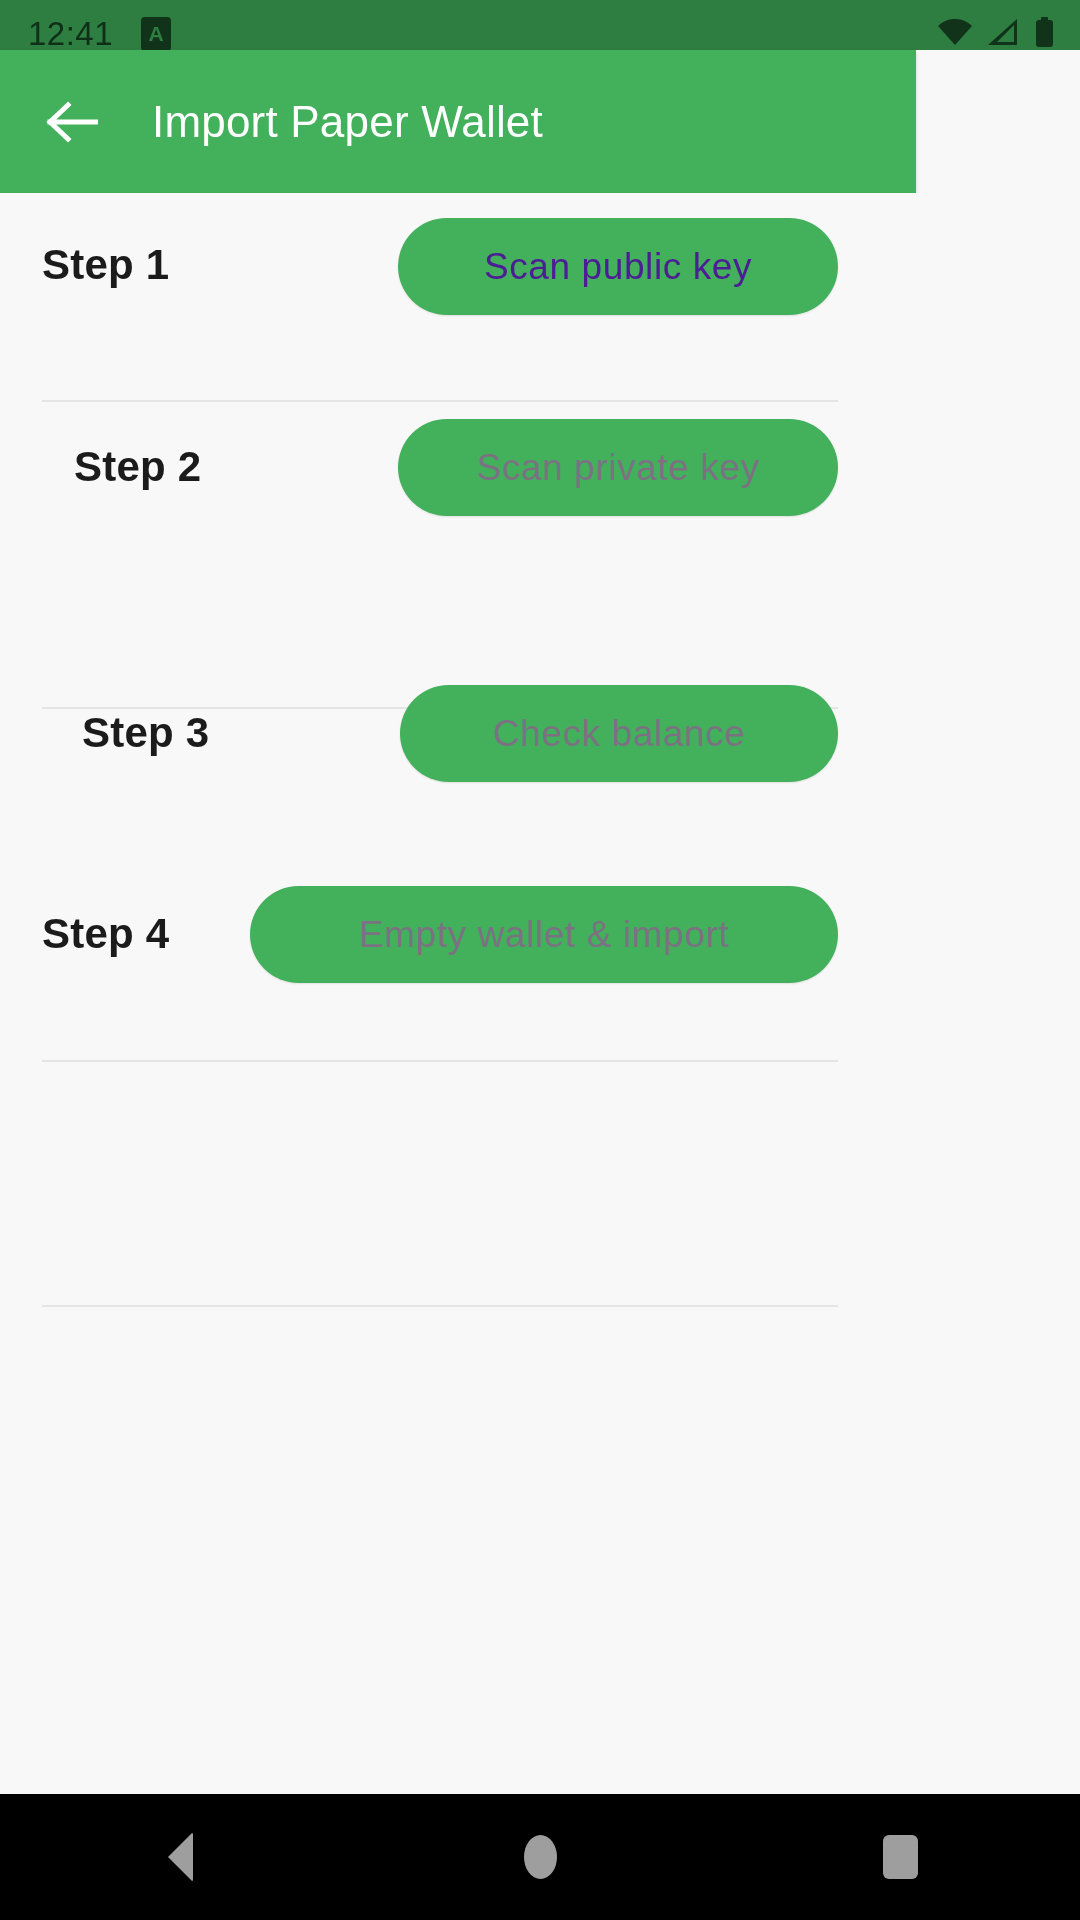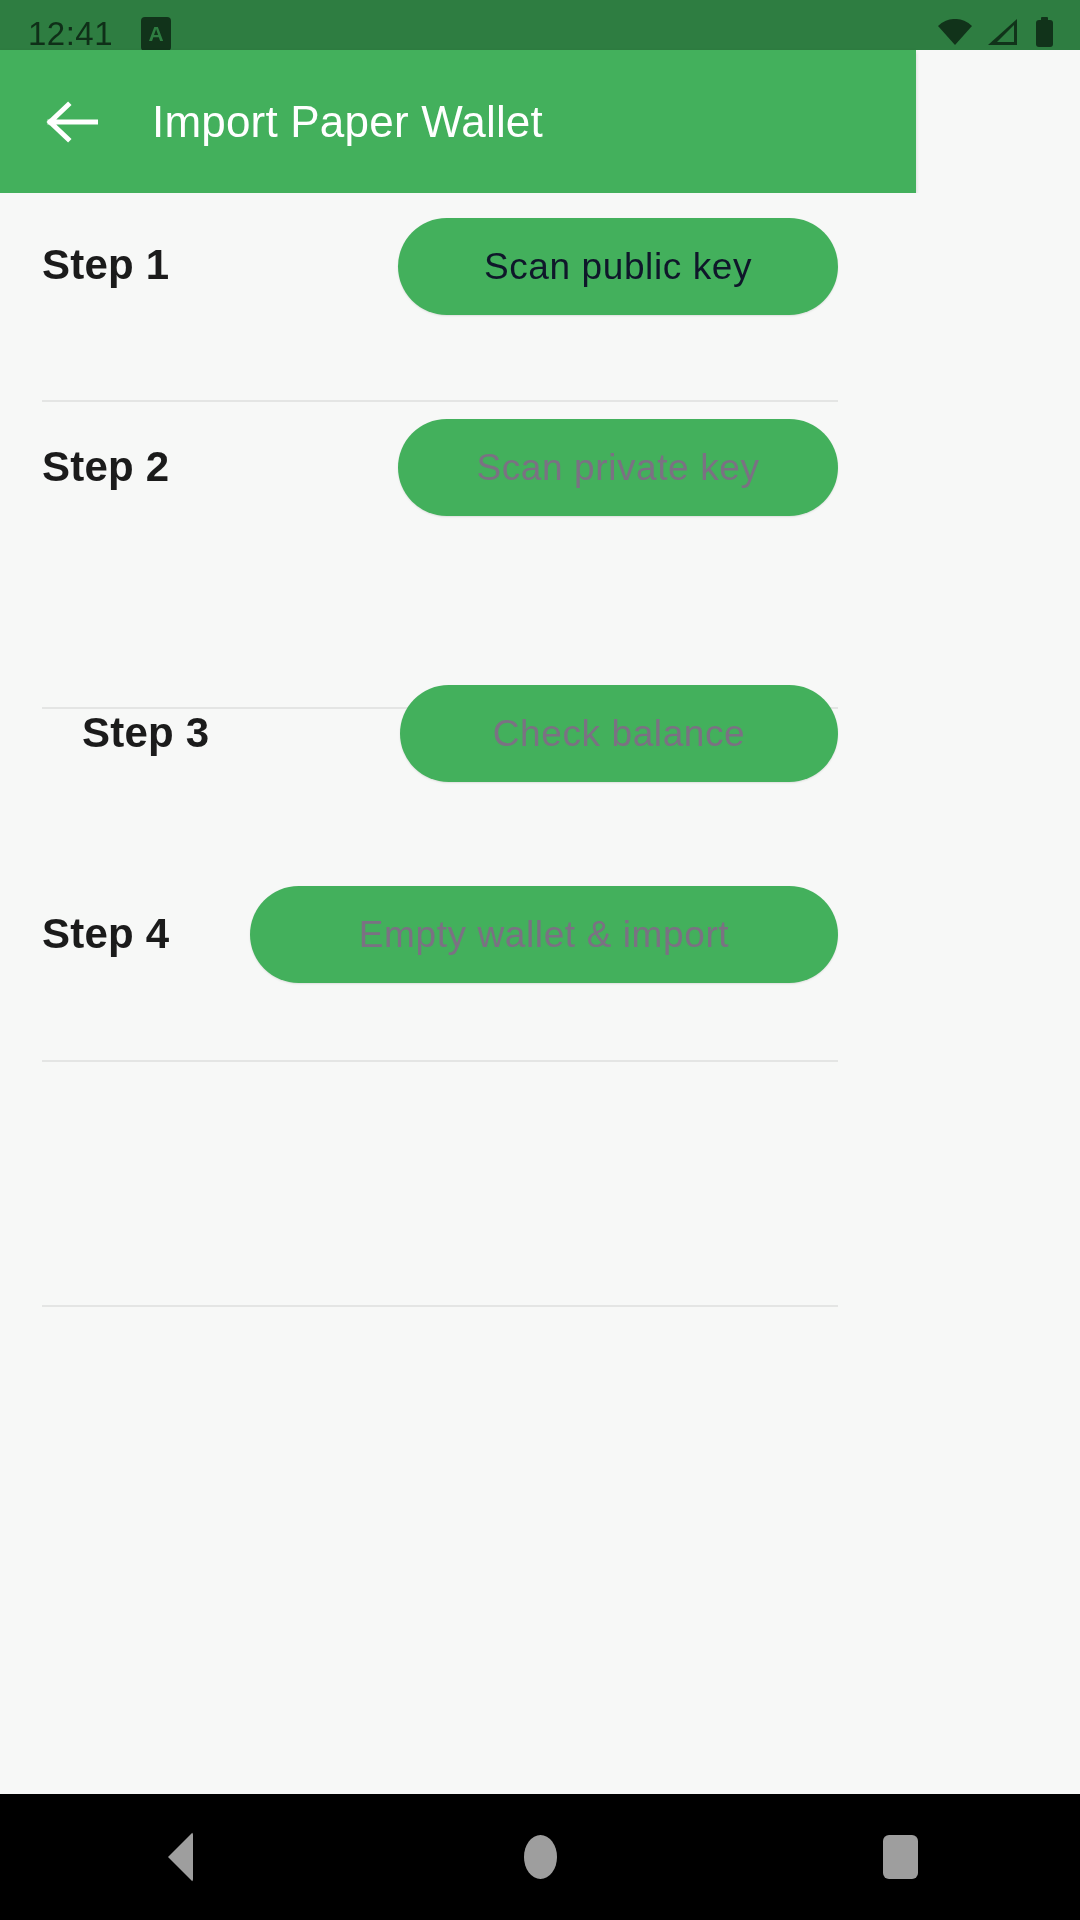--- a/index.html
+++ b/index.html
@@ -58,21 +58,21 @@
   }
   .step-label {
     position:absolute; left:42px;
     color:#1B1B1B; font-size:42px; font-weight:bold;
     letter-spacing:0.2px; white-space:nowrap;
   }
   .step-btn {
     position:absolute;
     background:#43B05C; border:none;
     border-radius:100px; height:97px;
-    color:#0f172a; font-size:37px;
+    color:#4c1d95; font-size:37px;
     font-family:"Liberation Sans", sans-serif;
     letter-spacing:0.6px;
     display:flex; align-items:center; justify-content:center;
     white-space:nowrap;
     box-shadow:0 1px 2px rgba(0,0,0,0.10);
   }
   .step-btn.disabled { color:#7B7183; }
   .divider {
     position:absolute; left:42px; width:796px; height:2px;
     background:#E4E5E4;
@@ -146,21 +146,21 @@
 
   <div id="content">
 
     <div class="step-row">
       <div class="step-label" style="top:48px;">Step 1</div>
       <button class="step-btn" style="top:25px; left:398px; width:440px;">Scan public key</button>
       <div class="divider" style="top:207px;"></div>
     </div>
 
     <div class="step-row">
-      <div class="step-label" style="top:250px;">Step 2</div>
+      <div class="step-label" style="top:250px;margin-left:32px;">Step 2</div>
       <button class="step-btn disabled" style="top:226px; left:398px; width:440px;">Scan private key</button>
       <div class="divider" style="top:514px;"></div>
     </div>
 
     <div class="step-row">
       <div class="step-label" style="top:516px;margin-left:40px;">Step 3</div>
       <button class="step-btn disabled" style="top:492px; left:400px; width:438px;">Check balance</button>
       <div class="divider" style="top:867px;"></div>
     </div>
 

